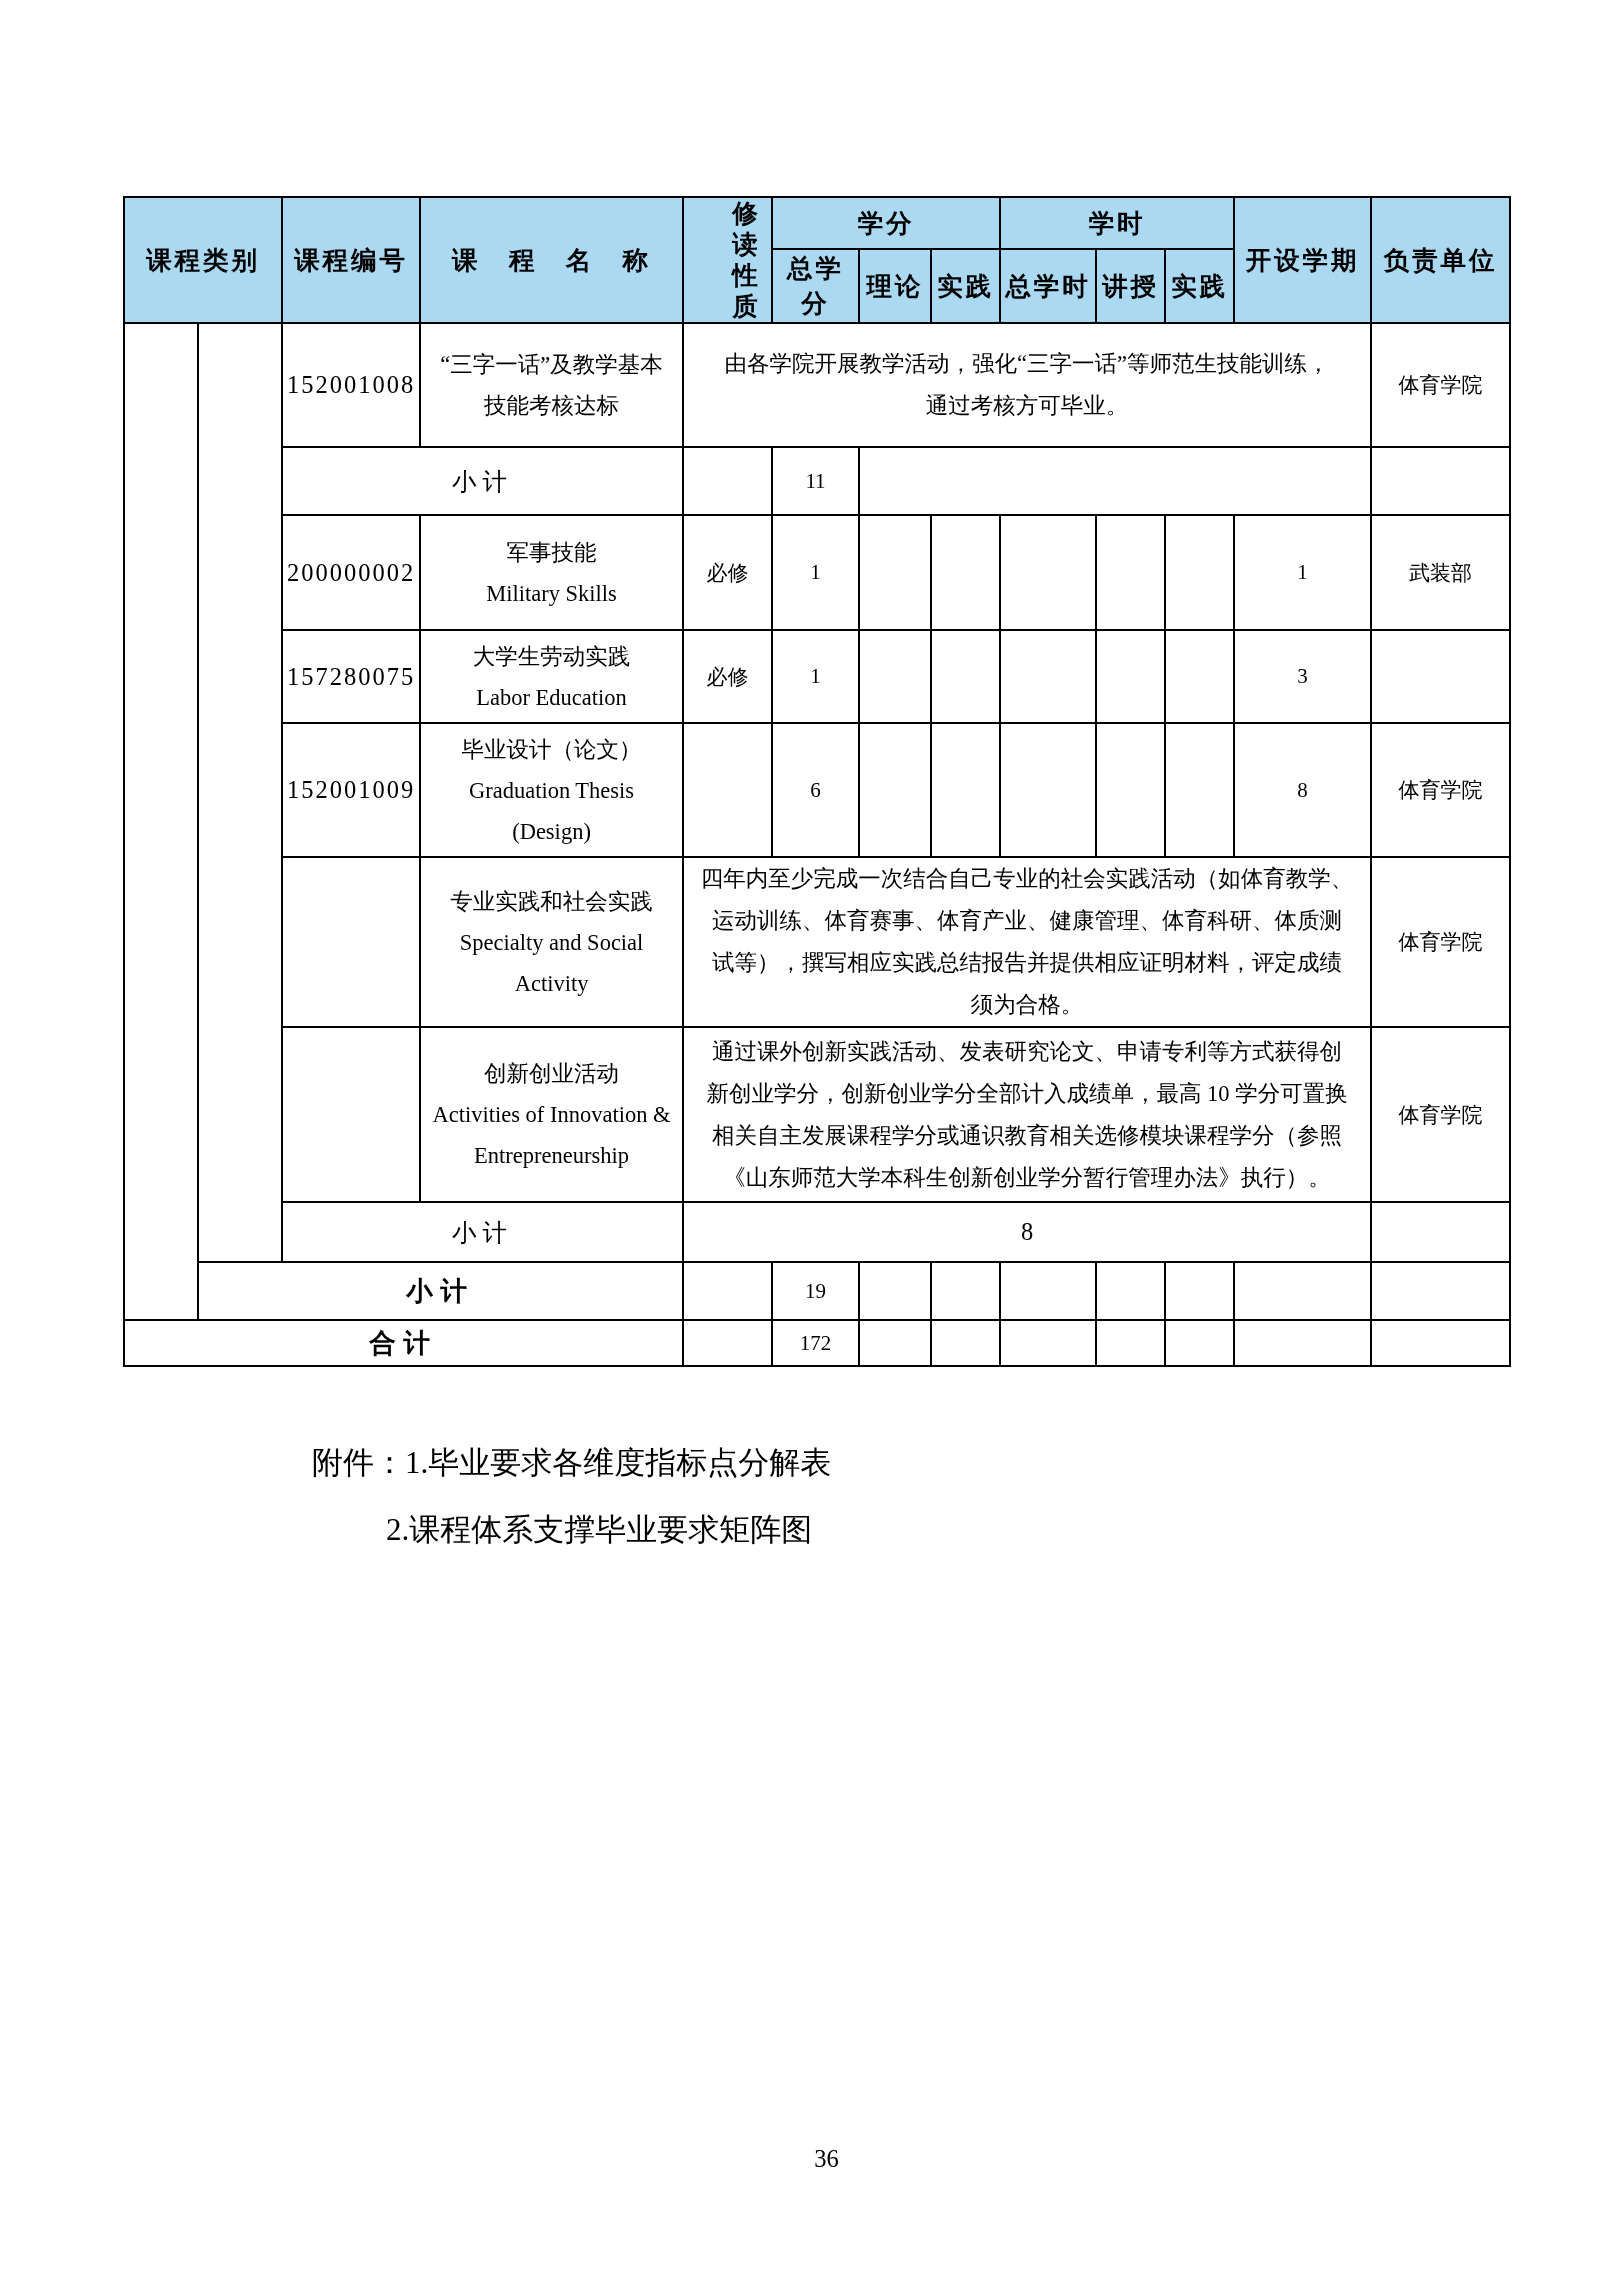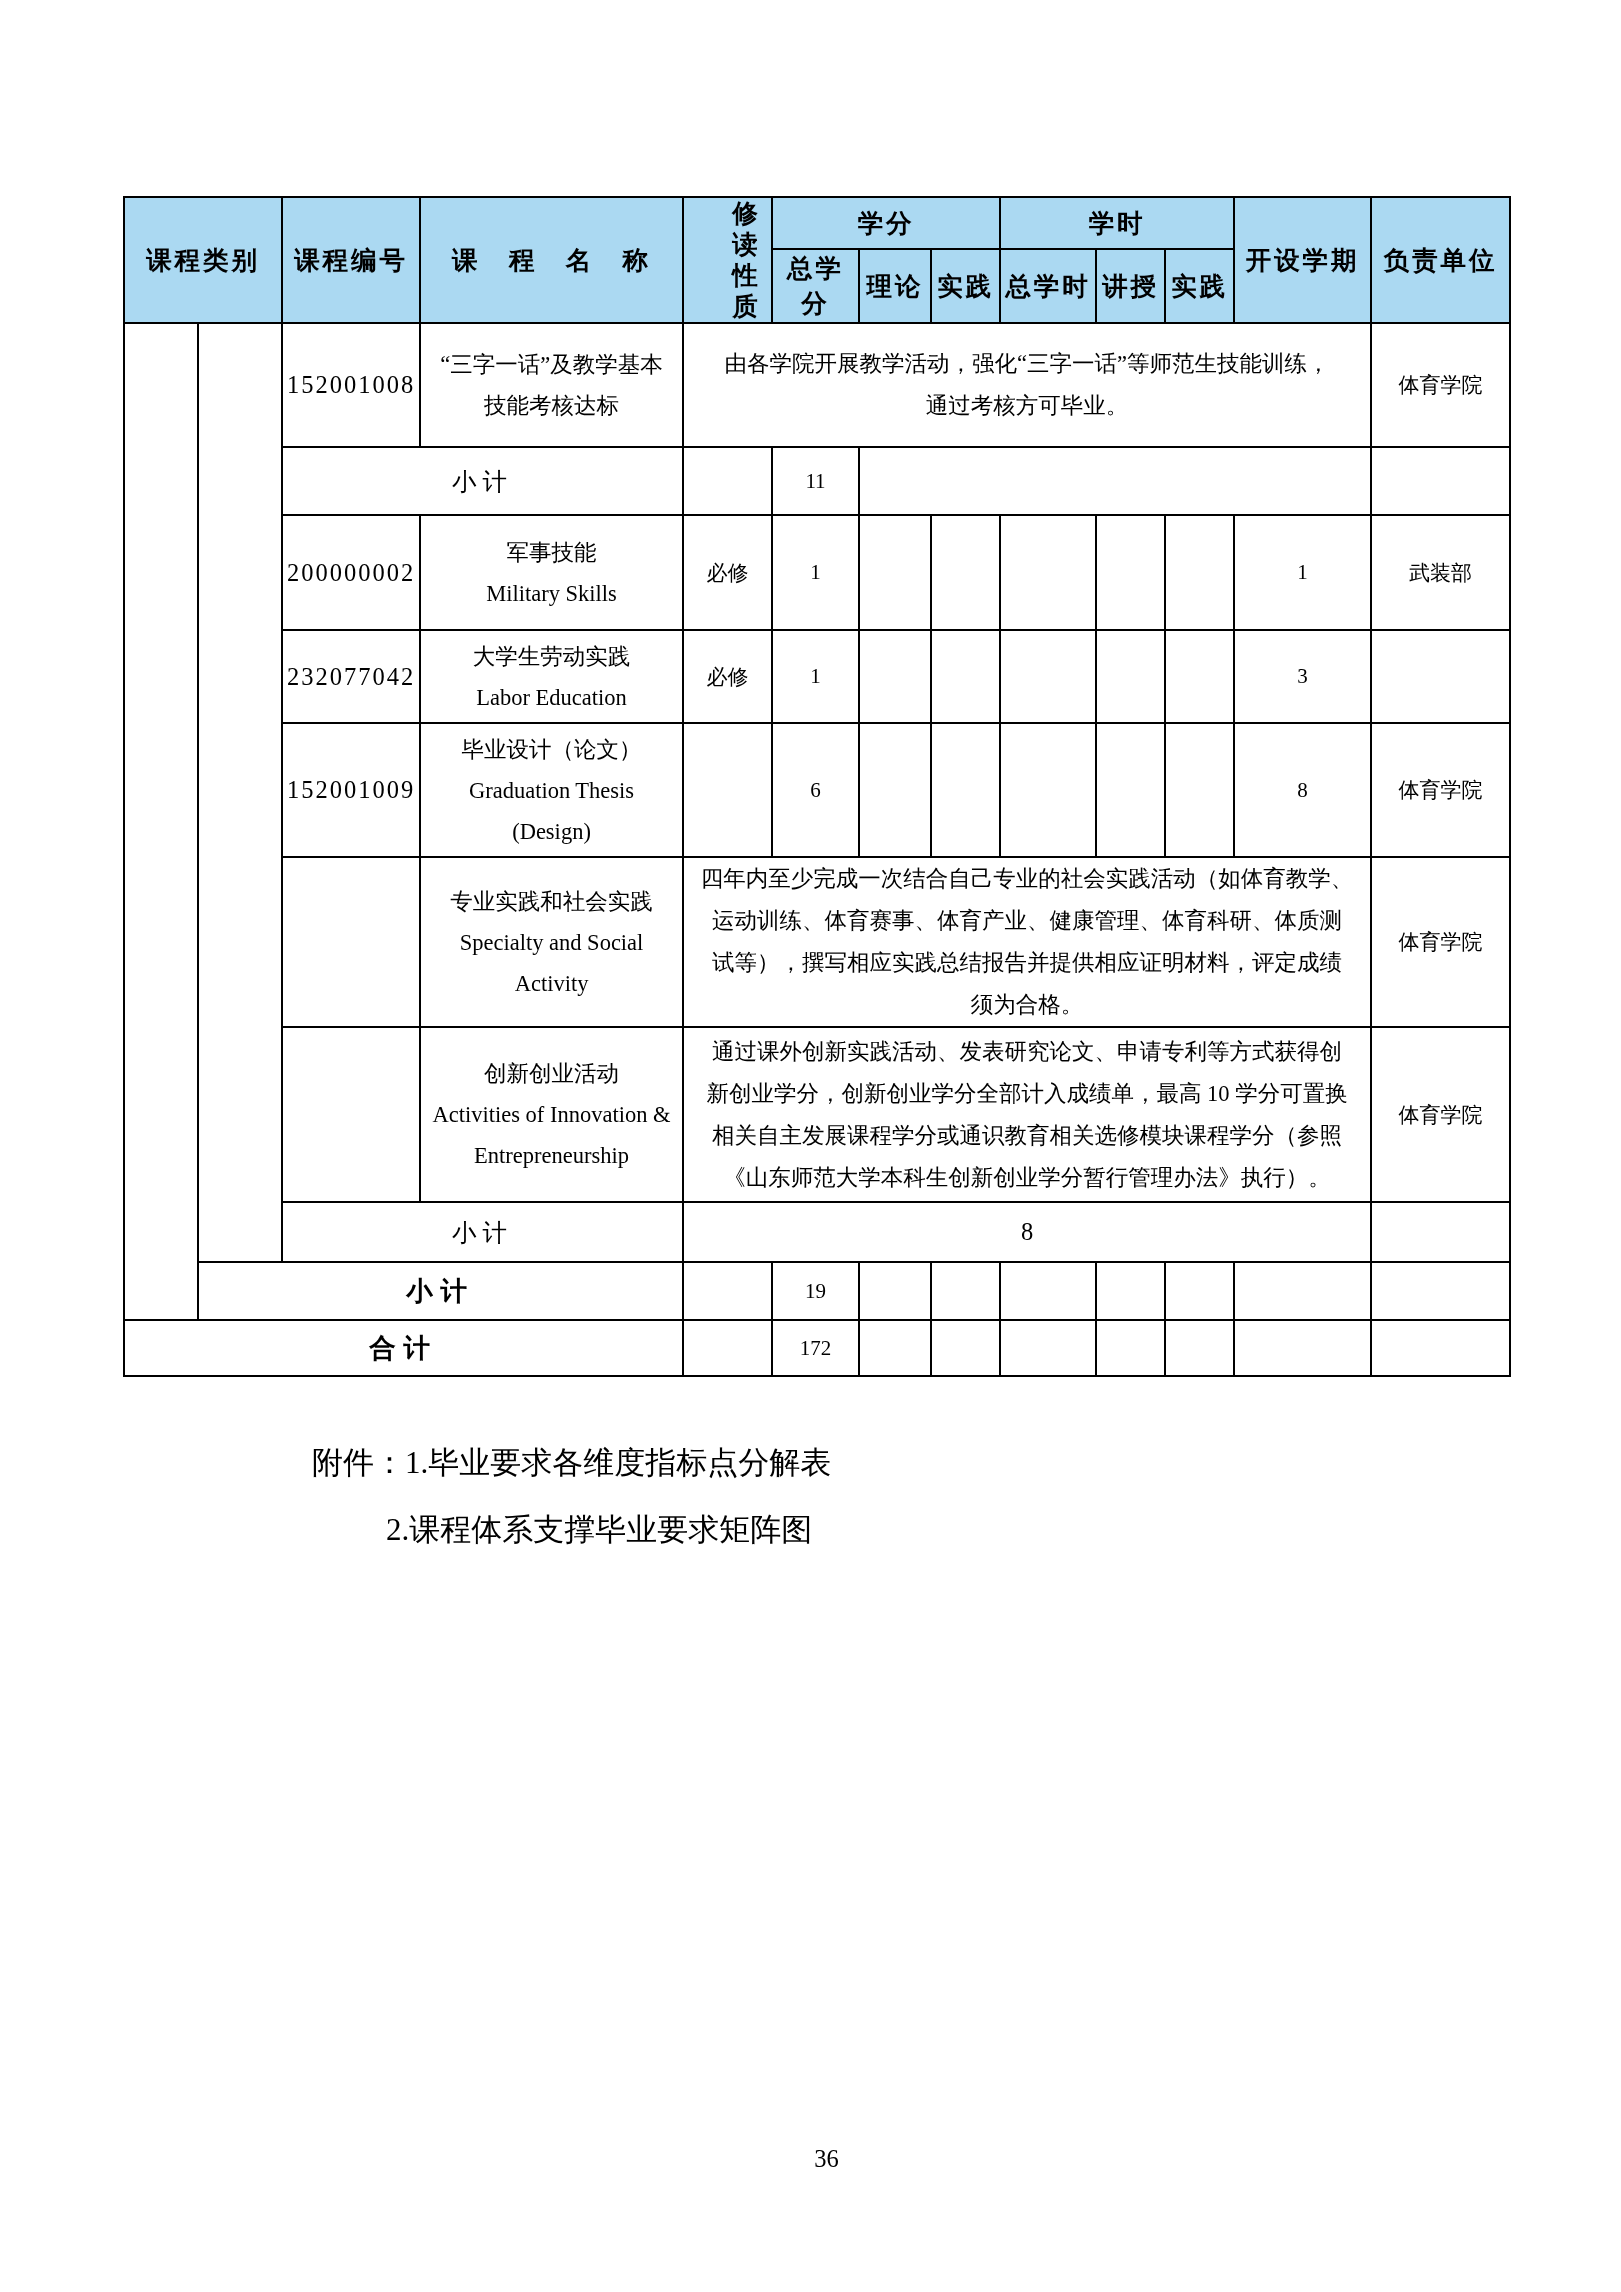--- a/index.html
+++ b/index.html
@@ -19,21 +19,21 @@
   }
   th{
     background:#abd9f2;
     font-family:"Liberation Sans","DejaVu Sans",sans-serif;
     font-weight:bold;font-size:25.5px;letter-spacing:2.9px;
   }
   tr.h1{height:51px;} tr.h2{height:62px;}
   tr.r1{height:124px;} tr.r2{height:68px;} tr.r3{height:115px;}
   tr.r4{height:93px;}  tr.r5{height:134px;} tr.r6{height:170px;margin-top:48px;}
   tr.r7{height:175px;} tr.r8{height:60px;}  tr.r9{height:58px;}
-  tr.r10{height:56px;}
+  tr.r10{height:46px;}
   td.code{font-size:24.5px;letter-spacing:2px;}
   td.name{text-align:left;padding-left:9.8px;font-size:22.5px;}
   td.name div{line-height:41px;white-space:nowrap;}
   td.desc{text-align:left;padding-left:7.8px;font-size:22.5px;}
   td.desc div{line-height:42px;white-space:nowrap;}
   td.nature,td.num{font-size:21px;}
   td.subtotal{font-size:24.5px;letter-spacing:5.9px;}
   td.subtotal-left{text-align:left;font-size:24.5px;padding-left:2px;}
   td.bigtotal{
     font-family:"Liberation Sans","DejaVu Sans",sans-serif;
@@ -129,21 +129,21 @@
       <td></td>
       <td></td>
       <td></td>
       <td></td>
       <td></td>
       <td class="num">1</td>
       <td class="num">武装部</td>
     </tr>
 
     <tr class="r4">
-      <td class="code">232077042</td>
+      <td class="code">157280075</td>
       <td class="name">
         <div>大学生劳动实践</div>
         <div>Labor Education</div>
       </td>
       <td class="nature">必修</td>
       <td class="num">1</td>
       <td></td>
       <td></td>
       <td></td>
       <td></td>

